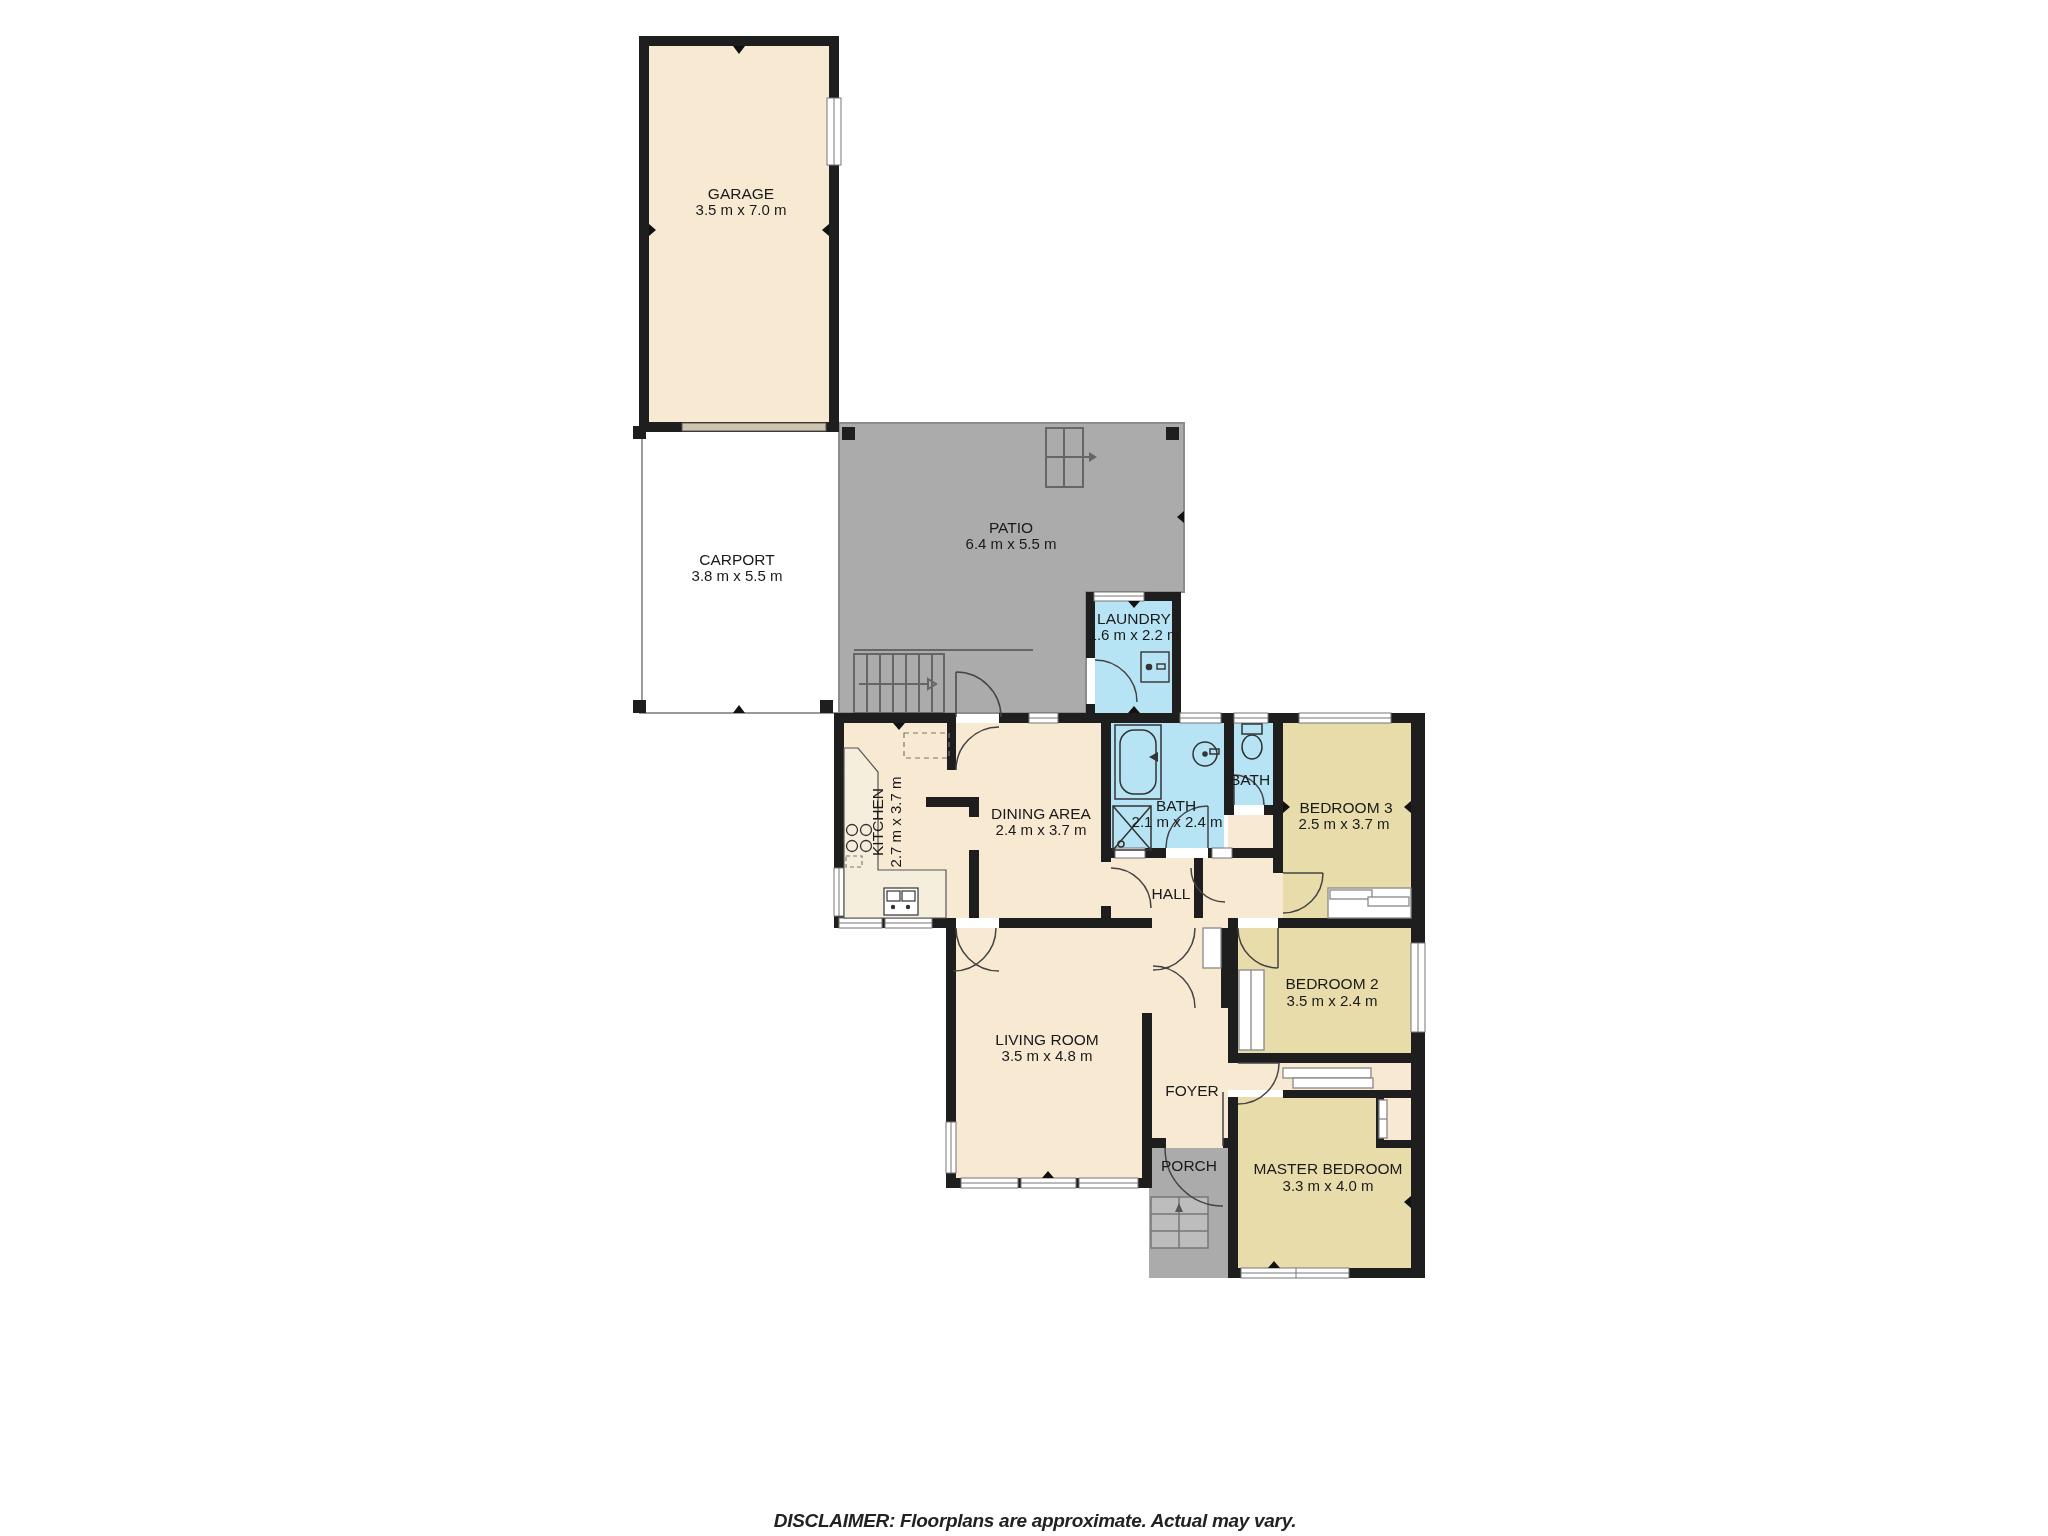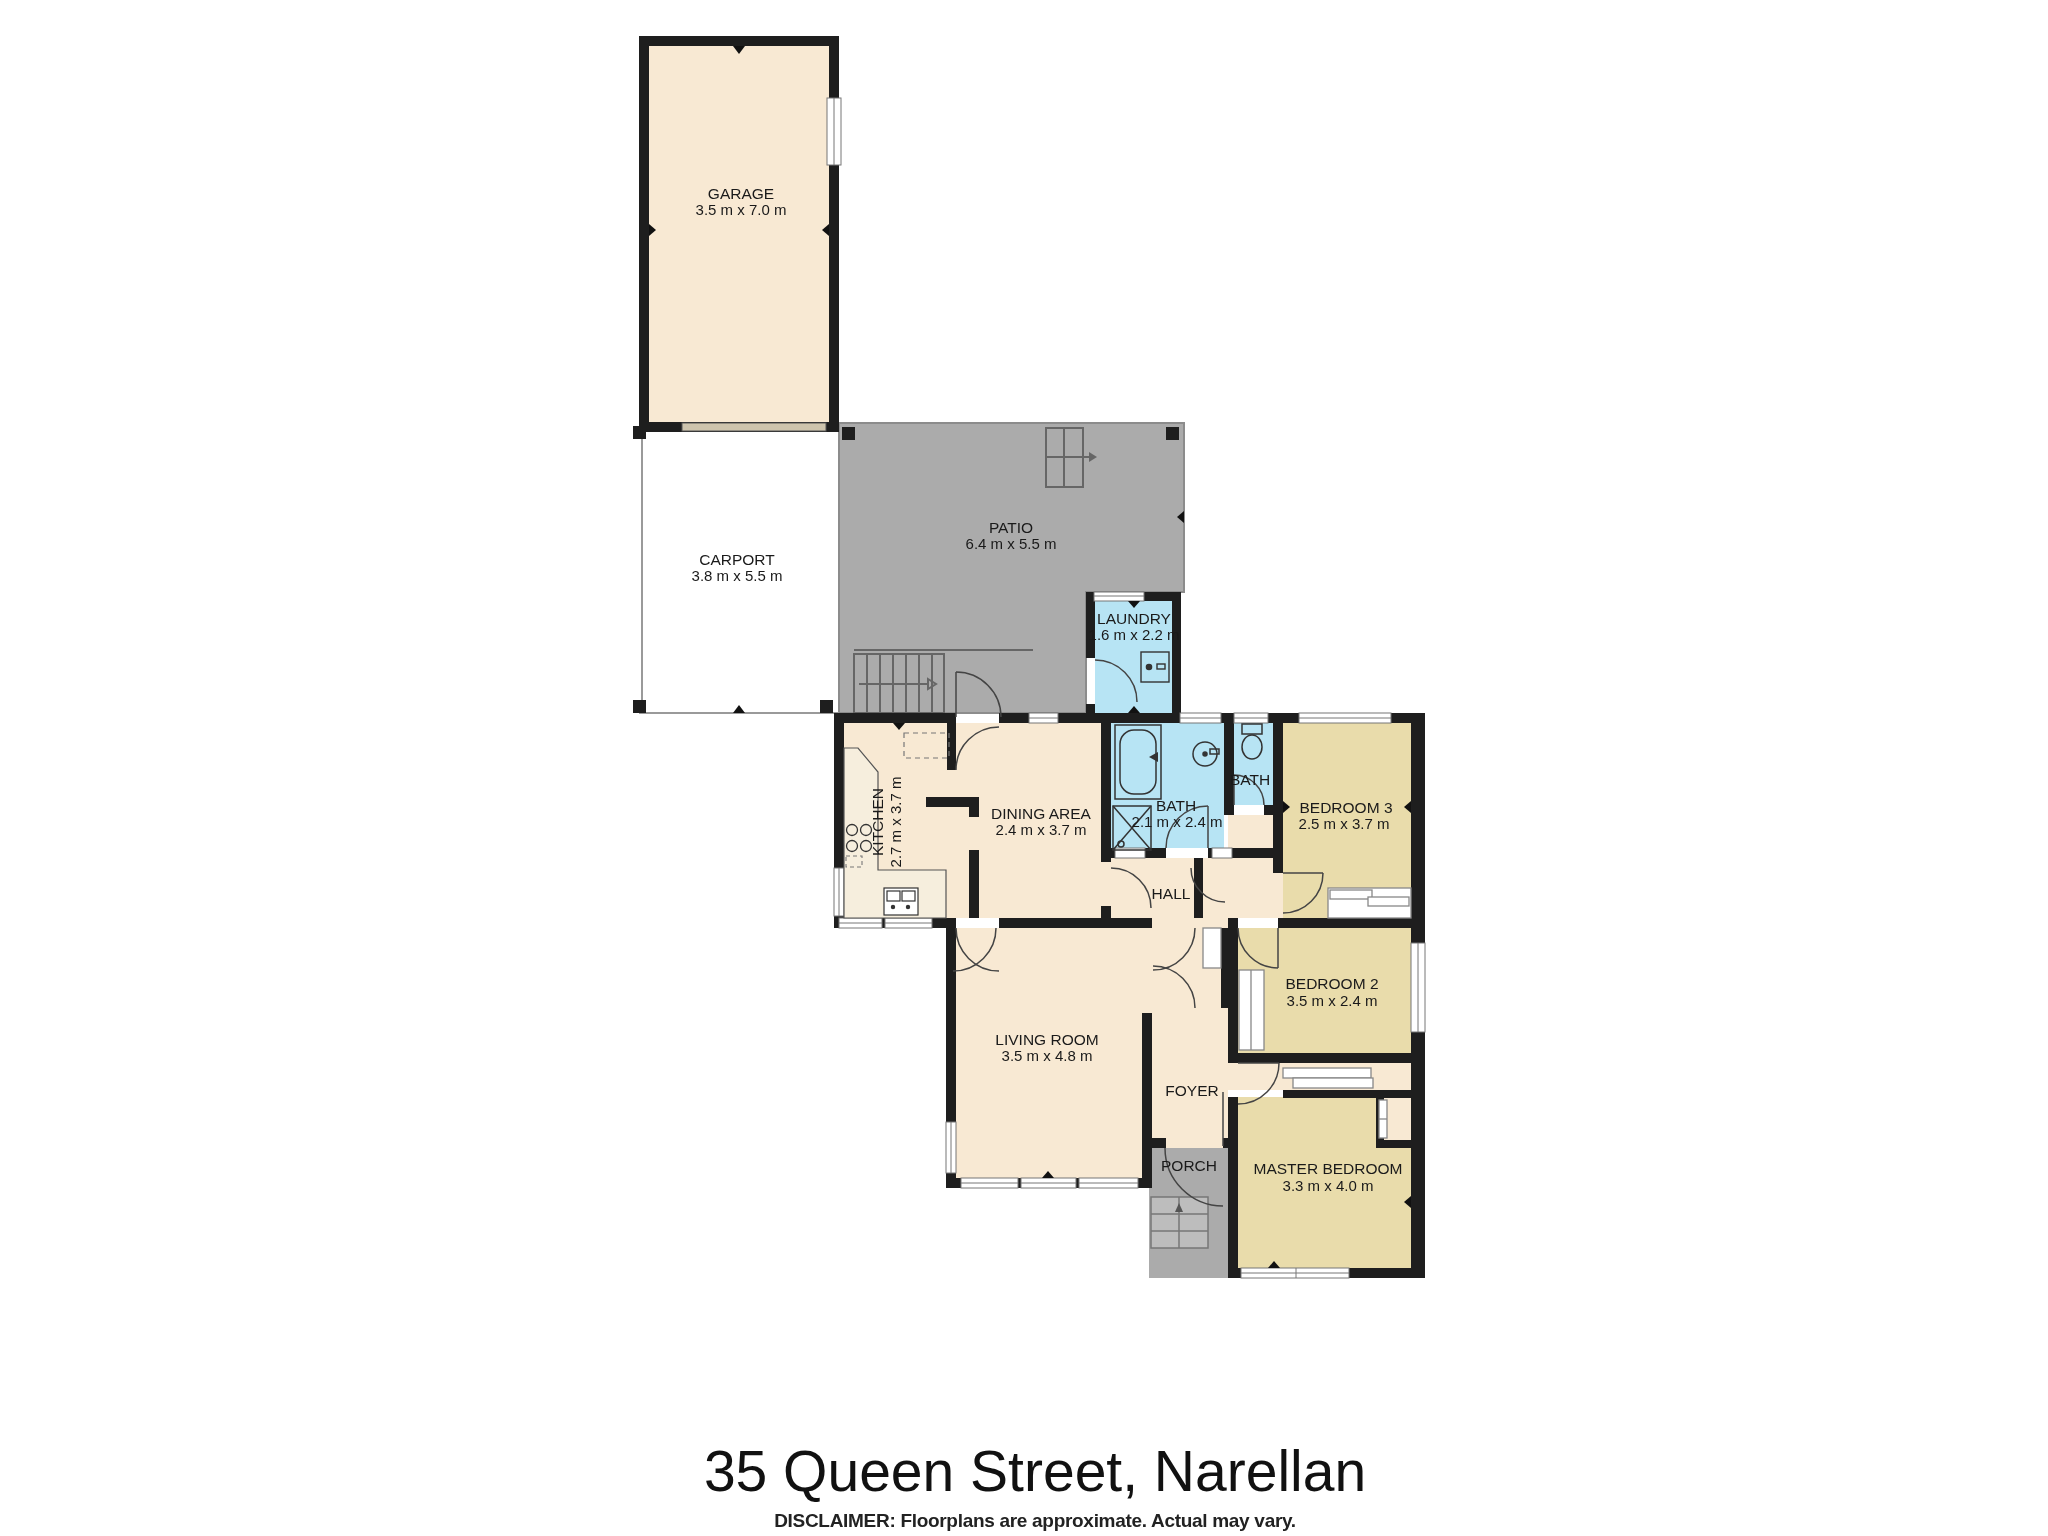--- a/index.html
+++ b/index.html
@@ -8,21 +8,21 @@
   svg text{font-family:"Liberation Sans", sans-serif;}
   .room-label{font-size:15.5px;fill:#1a1a1a;}
   .room-dims{font-size:15px;fill:#1a1a1a;}
   .logo{position:absolute;left:80px;top:1396px;width:340px;text-align:center;color:#b3a379;}
   .logo .brand{font-size:49px;font-weight:700;letter-spacing:3px;white-space:nowrap;}
   .logo .reg{font-size:13px;vertical-align:super;letter-spacing:0;}
   .logo .sub{font-size:26px;font-weight:400;letter-spacing:2px;margin-top:6px;}
   .title{position:absolute;left:560px;top:1438px;width:950px;text-align:center;
          font-size:57px;font-weight:500;color:#111;letter-spacing:0px;white-space:nowrap;}
   .disclaimer{position:absolute;left:560px;top:1510px;width:950px;text-align:center;
-         font-size:19px;font-weight:700;color:#222;letter-spacing:-0.3px;white-space:nowrap;}
+         font-size:19px;font-weight:700;color:#222;letter-spacing:-0.3px;white-space:nowrap;font-style:italic;}
 </style>
 </head>
 <body>
 
 <div class="stage">
 
 <svg width="2048" height="1536" viewBox="0 0 2048 1536">
 
   <g>
     <rect x="643" y="46" width="180" height="376" fill="#f8e9d3"></rect>
@@ -394,15 +394,14 @@
   </g>
 
   <g>
     <polygon points="1945,1455 2006,1467 1984,1477 1988,1502" fill="#111"></polygon>
     <text transform="translate(1931,1462) rotate(-48)" font-size="17" font-weight="bold" fill="#111" text-anchor="middle">N</text>
   </g>
 </svg>
 
   
 
-  <div class="title">35 Queen Street, Narellan</div>
   <div class="disclaimer">DISCLAIMER: Floorplans are approximate. Actual may vary.</div>
 </div>
 
 </body></html>

